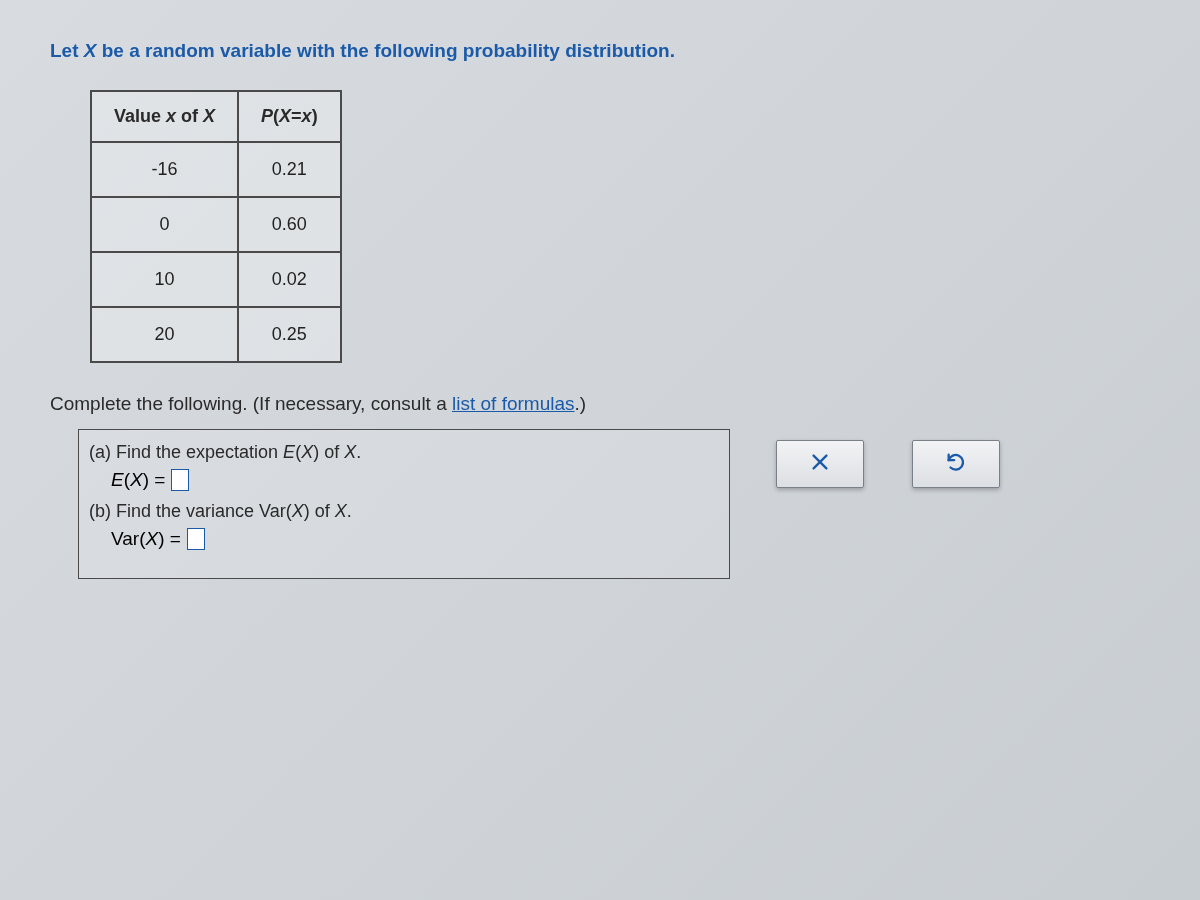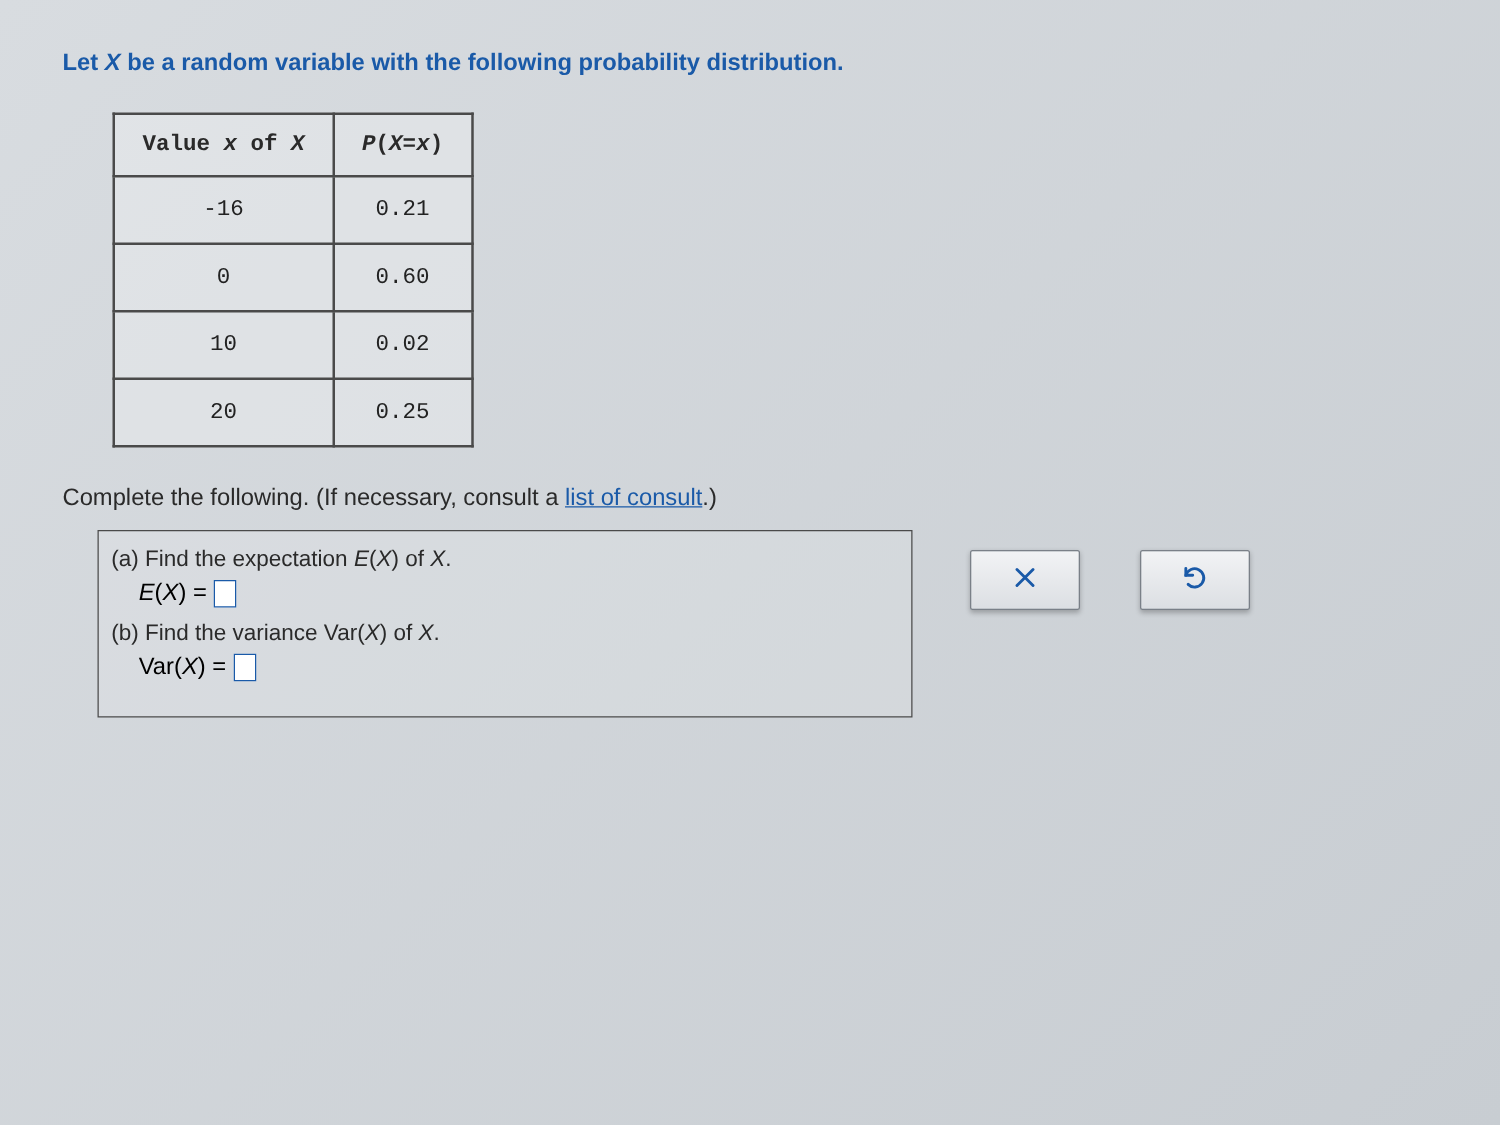--- a/index.html
+++ b/index.html
@@ -16,21 +16,20 @@
       color: #1a5aa8;
       margin-bottom: 28px;
       font-weight: 700;
     }
     .intro-text .italic { font-style: italic; }
     table.dist {
       border-collapse: collapse;
       margin-left: 40px;
       margin-bottom: 30px;
       background: rgba(255,255,255,0.25);
-      font-family: Liberation Mono, monospace;
     }
     table.dist th, table.dist td {
       border: 2px solid #4a4a4a;
       text-align: center;
       font-size: 18px;
     }
     table.dist th {
       padding: 14px 22px;
       font-weight: 700;
       color: #2a2a2a;
@@ -130,21 +129,21 @@
       <td>0.02</td>
     </tr>
     <tr>
       <td>20</td>
       <td>0.25</td>
     </tr>
   </tbody>
 </table>
 
 <div class="complete-text">
-  <span>Complete the following. (If necessary, consult a </span><a href="#">list of consult</a><span>.)</span>
+  <span>Complete the following. (If necessary, consult a </span><a href="#">list of formulas</a><span>.)</span>
 </div>
 
 <div class="answer-box">
   <div class="part">
     <span>(a) Find the expectation </span><span class="ital">E</span><span>(</span><span class="ital">X</span><span>)</span><span> of </span><span class="ital">X</span><span>.</span>
   </div>
   <div class="eq-line">
     <span><span class="fn">E</span><span>(</span><span class="fn">X</span><span>)</span><span> = </span></span>
     <span class="input-placeholder"></span>
   </div>

